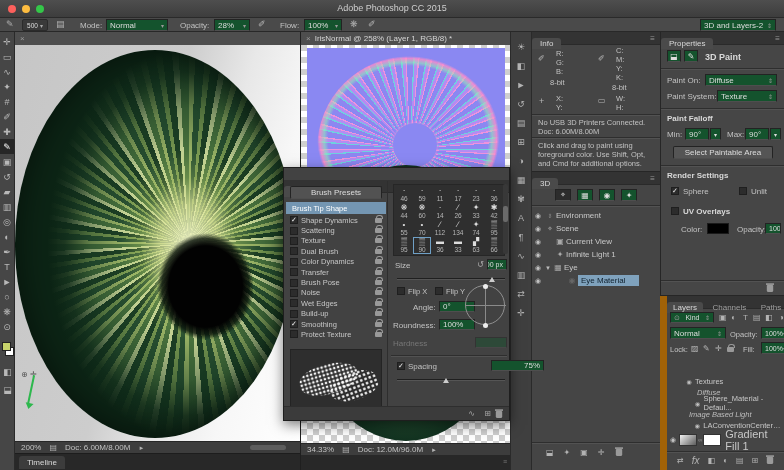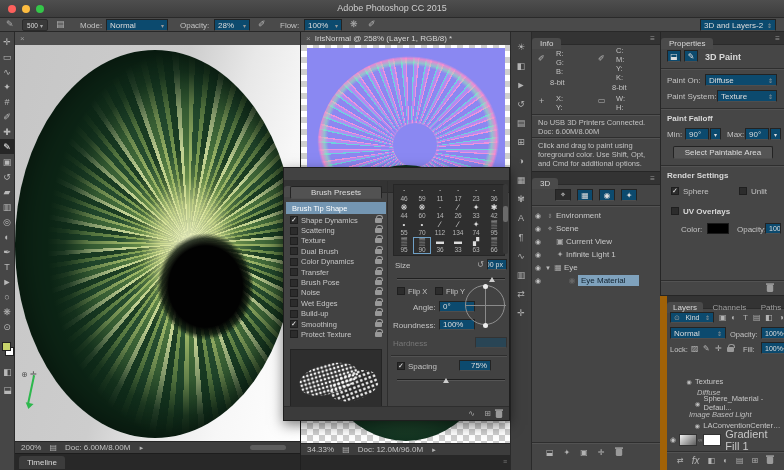--- a/index.html
+++ b/index.html
@@ -4,21 +4,21 @@
 <style>
 *{margin:0;padding:0;box-sizing:border-box}
 html,body{width:784px;height:470px;overflow:hidden}
 body{position:relative;background:#262626;font-family:"Liberation Sans","DejaVu Sans",sans-serif;color:#ccc}
 .abs{position:absolute}
 .tx8{font-size:8px;color:#c2c2c2;white-space:nowrap}
 .tx75{font-size:7.5px;color:#c2c2c2;white-space:nowrap}
 .tx9{font-size:9px;color:#d0d0d0;white-space:nowrap}
 .bold{font-weight:bold;color:#d8d8d8}
 .ital{font-style:italic;color:#bdbdbd}
-.field{background:#0c4a6e;border:1px solid #232323;border-bottom-color:#4e4e4e;color:#ddd;font-size:8px;display:flex;align-items:center;padding:0 3px;white-space:nowrap;overflow:hidden}
+.field{background:#14532d;border:1px solid #232323;border-bottom-color:#4e4e4e;color:#ddd;font-size:8px;display:flex;align-items:center;padding:0 3px;white-space:nowrap;overflow:hidden}
 .drop{justify-content:space-between}
 .chk{width:8px;height:8px;background:#2c2c2c;border:1px solid #1f1f1f;display:inline-flex;align-items:center;justify-content:center;font-size:7px;color:#eee;flex:none}
 .divid{height:1px;background:#2e2e2e;box-shadow:0 1px 0 #525252}
 .ptab{display:inline-block;background:#4a4a4a;color:#d8d8d8;font-size:8.5px;padding:2px 8px;border-radius:3px 3px 0 0}
 .ptab.inact{background:transparent;color:#9f9f9f}
 .phead{background:#333;border-bottom:1px solid #2a2a2a}
 .icon{color:#b0b0b0;font-size:9px;line-height:9px}
 .tool{height:15px;display:flex;align-items:center;justify-content:center;font-size:9px;color:#b8b8b8}
 .tool.sel{background:#272727;color:#fff}
 .dockicon{height:13px;display:flex;align-items:center;justify-content:center;font-size:9px;color:#b3b3b3;margin-bottom:6px}
@@ -461,21 +461,21 @@
 
     <span class="abs tx8" style="left:4px;top:158px;color:#777">Hardness</span>
     <div class="abs field" style="left:86px;top:156px;width:32px;height:11px;opacity:0.45"></div>
 
     <div class="divid abs" style="left:2px;top:174px;width:116px"></div>
 
     <span class="abs chk" style="left:8px;top:181px">
         <span>✓</span>
       </span>
     <span class="abs tx8" style="left:19px;top:181px">Spacing</span>
-    <div class="abs field" style="left:70px;top:179px;width:32px;height:11px;justify-content:flex-end">
+    <div class="abs field" style="left:102px;top:179px;width:53px;height:11px;justify-content:flex-end">
         <span>75%</span>
       </div>
     <div class="slider" style="left:8px;top:198px;width:108px">
         <span class="sthumb" style="left:46px"></span>
       </div>
   </div>
 
   <div class="abs" style="left:0;top:238px;width:225px;height:14px;border-top:1px solid #2e2e2e;background:#3b3b3b">
     <span class="abs" style="right:34px;top:2px;font-size:8px;color:#a8a8a8">∿</span>
     <span class="abs" style="right:18px;top:2px;font-size:8px;color:#a8a8a8">⊞</span>

